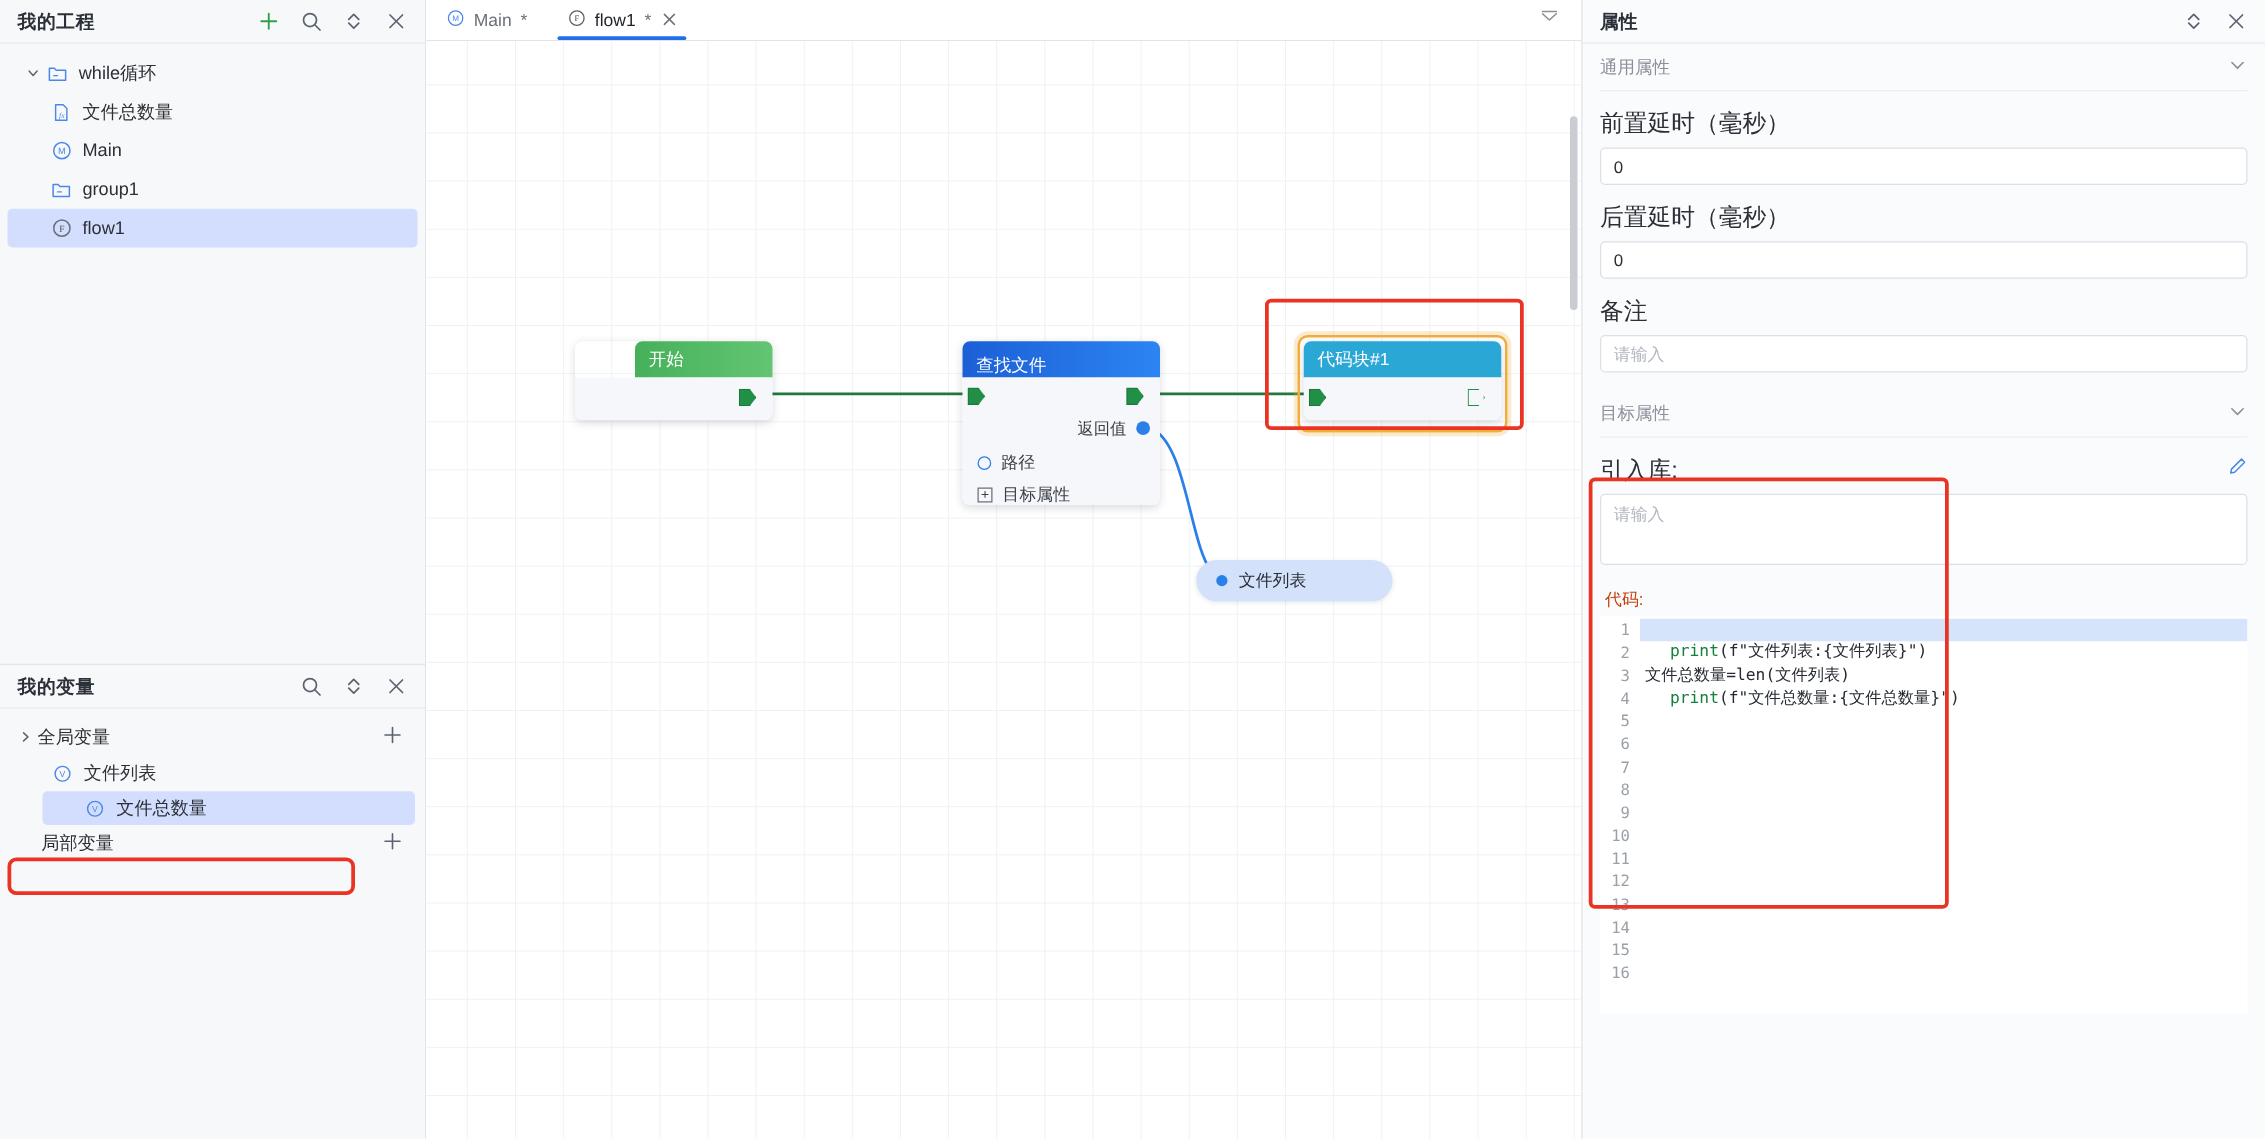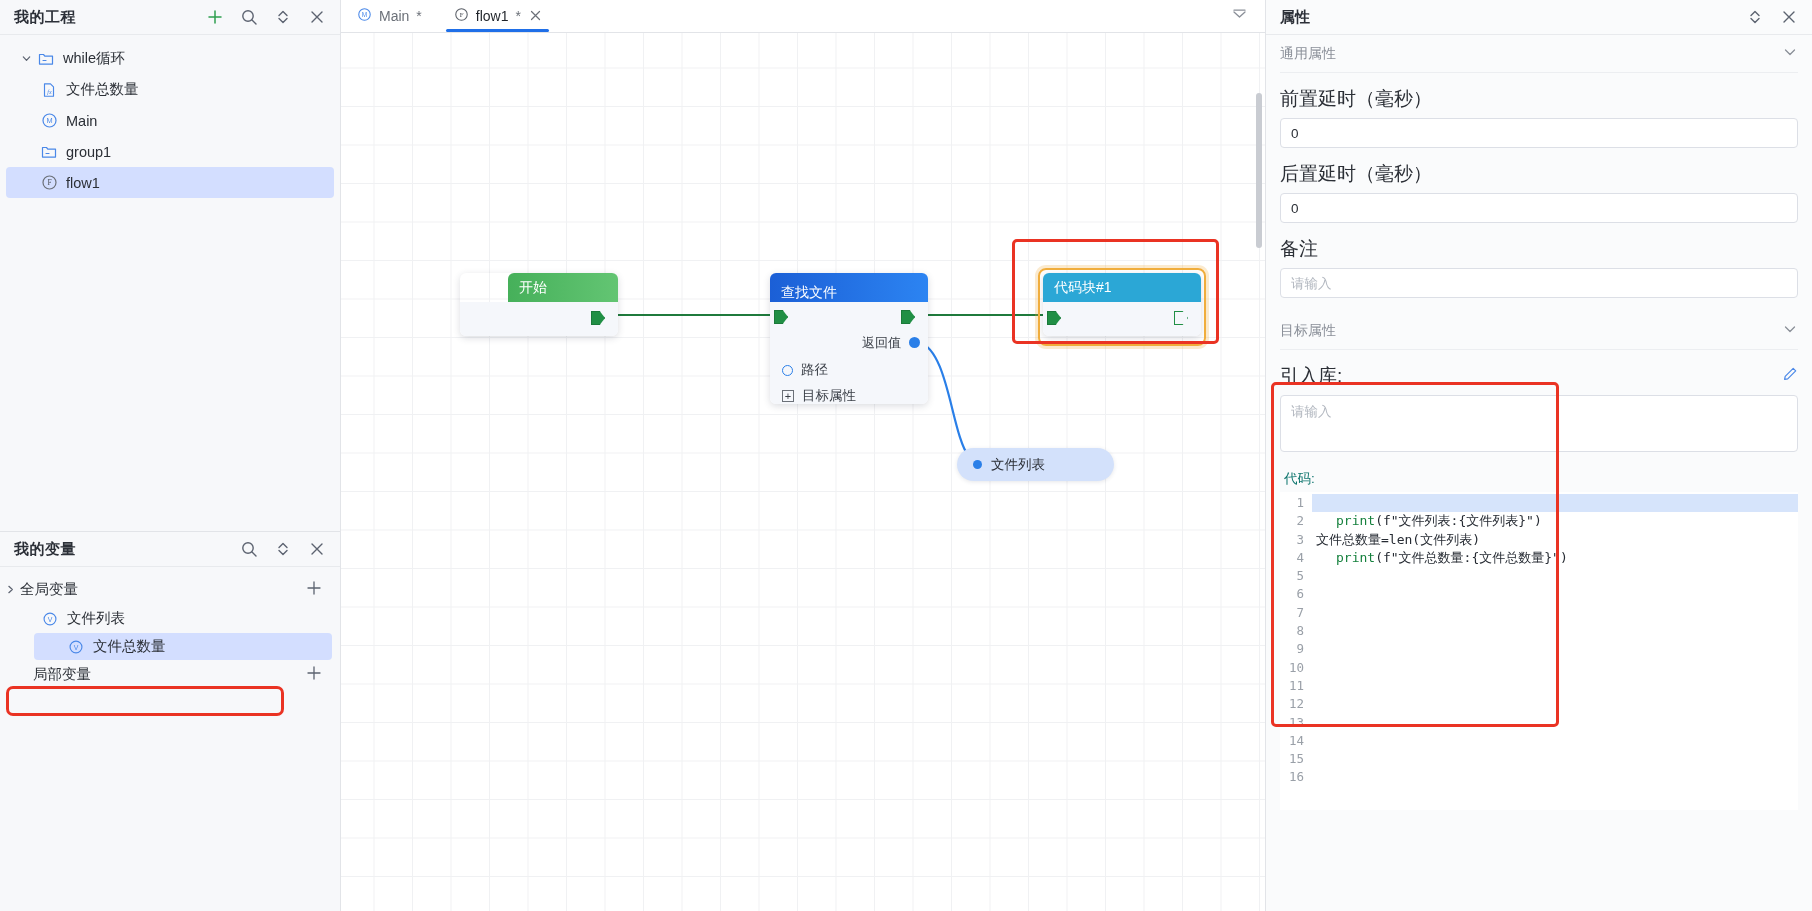--- a/index.html
+++ b/index.html
@@ -49,21 +49,21 @@
 
   
   .vars-panel {
     border-top: 1px solid #e2e4e8;
     height: 380px; min-height: 380px;
     display: flex; flex-direction: column;
     background: #f7f8fa;
   }
   .var-row {
     height: 29px; display: flex; align-items: center;
-    font-size: 14.5px; color: #2b2f36; 
+    font-size: 14.5px; color: #2b2f36; padding-left: 10px;
     cursor: pointer; position: relative;
   }
   .var-row .plus { margin-left: auto; margin-right: 18px; }
   .var-leaf { padding-left: 40px; }
   .var-leaf.selected-blue { background: #d3deff; border-radius: 4px; margin: 0 8px 0 8px; padding-left: 32px;}
   .red-outline {
     position: absolute;
     border: 3px solid #ea3323;
     border-radius: 7px;
     pointer-events: none;
@@ -185,21 +185,21 @@
     width: 100%; height: 57px; background: #fff;
     border: 1px solid #dcdfe6; border-radius: 4px;
     font-size: 13.5px; color: #2b2f36; padding: 7px 10px; resize: none;
     font-family: "Liberation Sans", sans-serif;
   }
   .field-textarea::placeholder { color: #b3b8c0; }
   .label-row { display:flex; align-items:center; }
   .label-row .edit-ic { margin-left: auto; }
 
   .code-section { margin-top: 14px; }
-  .code-label { font-size: 13.5px; color: #0f766e; margin-bottom: 4px; padding-left: 4px;}
+  .code-label { font-size: 13.5px; color: #c2410c; margin-bottom: 4px; padding-left: 4px;}
   .code-editor {
     background: #ffffff; height: 318px; overflow: hidden;
     display: flex; font-family: "DejaVu Sans Mono", "Liberation Mono", monospace;
     font-size: 13px;
   }
   .gutter {
     width: 32px; text-align: right; padding-right: 8px;
     color: #9aa0a8; user-select: none; padding-top: 2px;
   }
   .gutter div { height: 18.3px; line-height: 18.3px; font-size: 12.5px; }

